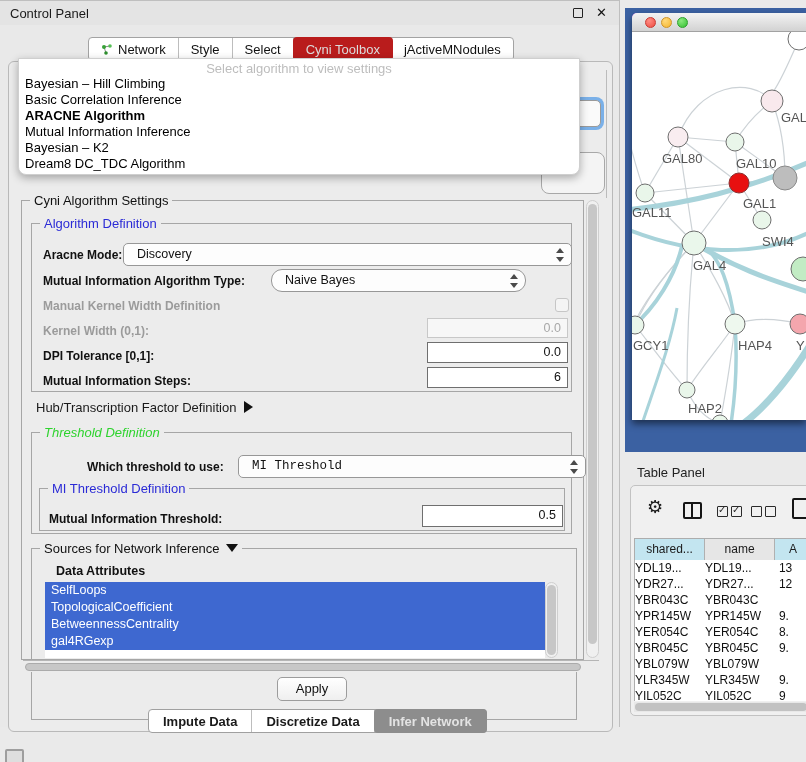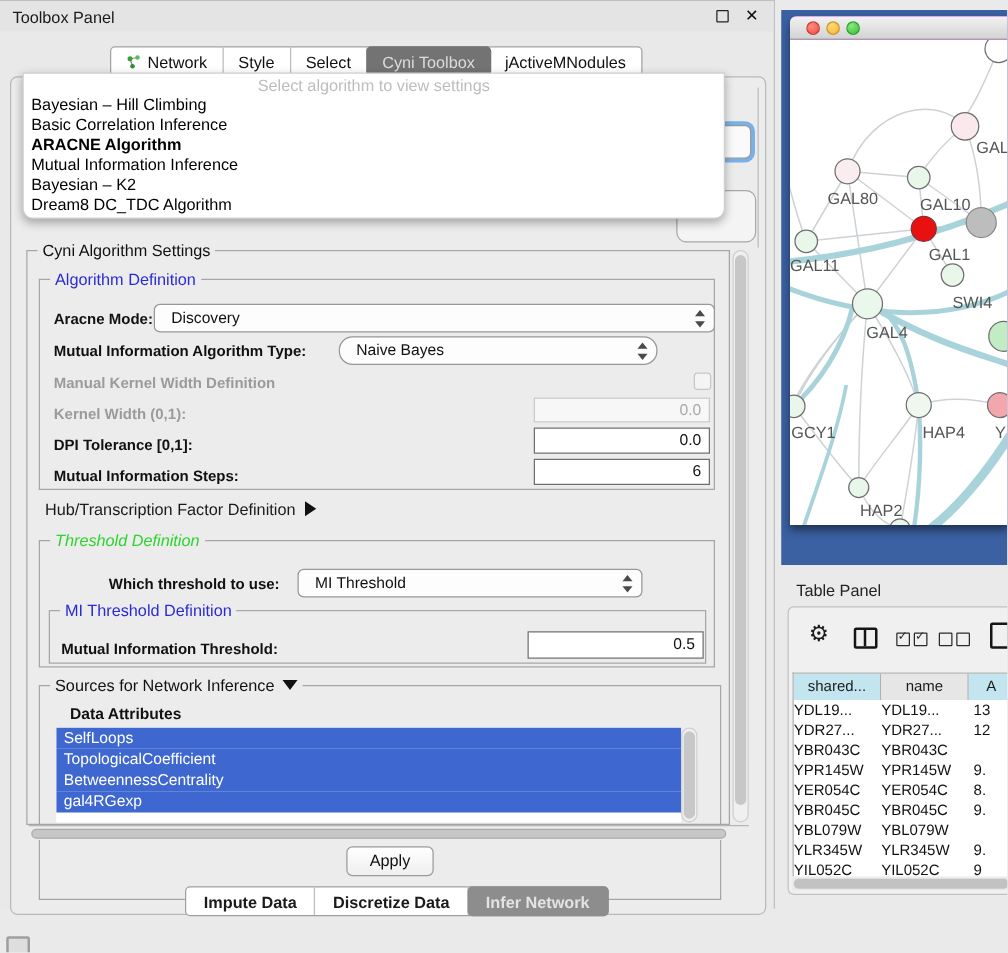--- a/index.html
+++ b/index.html
@@ -11,21 +11,21 @@
     border-top:1px solid #bfbfbf;border-right:1px solid #bfbfbf;box-sizing:border-box;}
   .cp-titlebar{position:absolute;left:0;top:0;width:100%;height:24px;background:#e4e4e4;}
   .cp-title{position:absolute;left:10px;top:5px;font-size:13px;color:#1a1a1a;}
   .float-ico{position:absolute;right:36px;top:7px;width:8px;height:8px;border:1.6px solid #222;border-radius:1px;}
   .close-ico{position:absolute;right:12px;top:4px;font-size:13px;font-weight:700;color:#111;}
   
   .tabbar{position:absolute;left:88px;top:36px;height:22px;display:flex;background:#fff;
     border:1px solid #a3a3a3;border-radius:4px;font-size:13px;align-items:stretch;z-index:10;}
   .tab{padding:2px 12px;display:flex;align-items:center;gap:5px;color:#111;border-right:1px solid #bdbdbd;white-space:nowrap;}
   .tab:last-child{border-right:none;}
-  .tab.sel{background:#737373;color:#dcdcdc;margin:-1px -1px;border-radius:4px;border-right:none;padding:3px 13px;}
+  .tab.sel{background:#b91c1c;color:#dcdcdc;margin:-1px -1px;border-radius:4px;border-right:none;padding:3px 13px;}
   
   .cp-body{position:absolute;left:8px;top:60px;width:605px;height:671px;background:#ececec;
     border:1px solid #b9b9b9;border-radius:6px;box-sizing:border-box;}
   
   .ghost1{position:absolute;left:560px;top:98px;width:38px;height:25px;background:#fafafa;
     border:1px solid #9a9a9a;border-radius:5px;box-shadow:0 0 0 3px #7ab0e8;z-index:3;}
   .ghost2{position:absolute;left:540px;top:150px;width:62px;height:40px;background:#f4f4f4;
     border:1px solid #a8a8a8;border-radius:8px;z-index:3;}
   .ghost-line{position:absolute;left:605px;top:68px;width:1px;height:128px;background:#bbb;z-index:3;}
   
@@ -116,21 +116,21 @@
   svg text{font-family:"Liberation Sans","DejaVu Sans",sans-serif;}
 </style>
 </head>
 <body>
 
 <div id="screen">
   <div class="top-tick"></div>
 
   <div class="cp-window">
     <div class="cp-titlebar">
-      <span class="cp-title">Toolbox Panel</span>
+      <span class="cp-title">Control Panel</span>
       <span class="float-ico"></span>
       <span class="close-ico">✕</span>
     </div>
 
     <div class="tabbar" id="topTabs">
         <div class="tab">
           <svg width="12" height="13" viewBox="0 0 12 13">
             <line x1="3" y1="4" x2="9" y2="3" stroke="#888" stroke-width="1"></line>
             <line x1="3" y1="4" x2="5" y2="10" stroke="#888" stroke-width="1"></line>
             <circle cx="3" cy="4" r="2" fill="#37a137"></circle>
@@ -192,21 +192,21 @@
       </div>
 
       <div style="position:absolute;left:27px;top:338px;font-size:13px;color:#1a1a1a;white-space:nowrap;">
         <span>Hub/Transcription Factor Definition</span><span class="tri-right"></span>
       </div>
 
       <div class="group" style="left:22px;top:370px;width:541px;height:102px;font-style:italic;">
         <span class="legend green">Threshold Definition</span>
       </div>
       <span class="lbl" style="left:78px;top:398px;">Which threshold to use:</span>
-      <div class="combo" style="left:229px;top:393px;width:276px;height:23px;">
+      <div class="combo" style="left:229px;top:393px;width:348px;height:23px;font-family:Liberation Mono, monospace;">
         <span class="val">MI Threshold</span>
         <span class="stepper"></span>
       </div>
       <div class="group" style="left:30px;top:426px;width:526px;height:43px;">
         <span class="legend blue">MI Threshold Definition</span>
       </div>
       <span class="lbl" style="left:40px;top:450px;">Mutual Information Threshold:</span>
       <div class="tinput" style="left:413px;top:443px;width:141px;height:22px;">
         <span class="v">0.5</span>
       </div>

